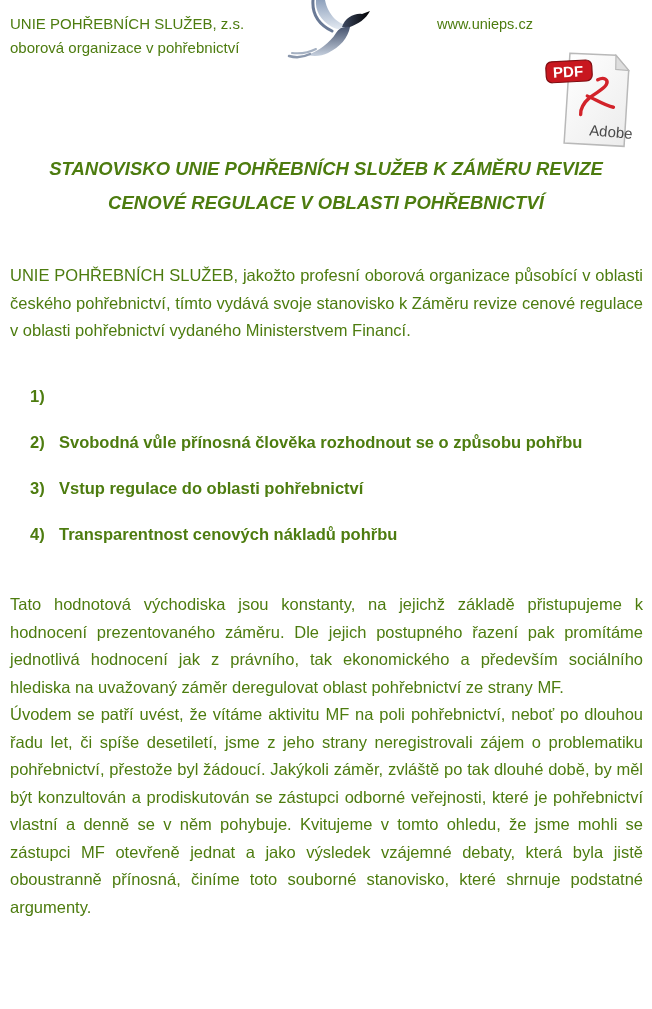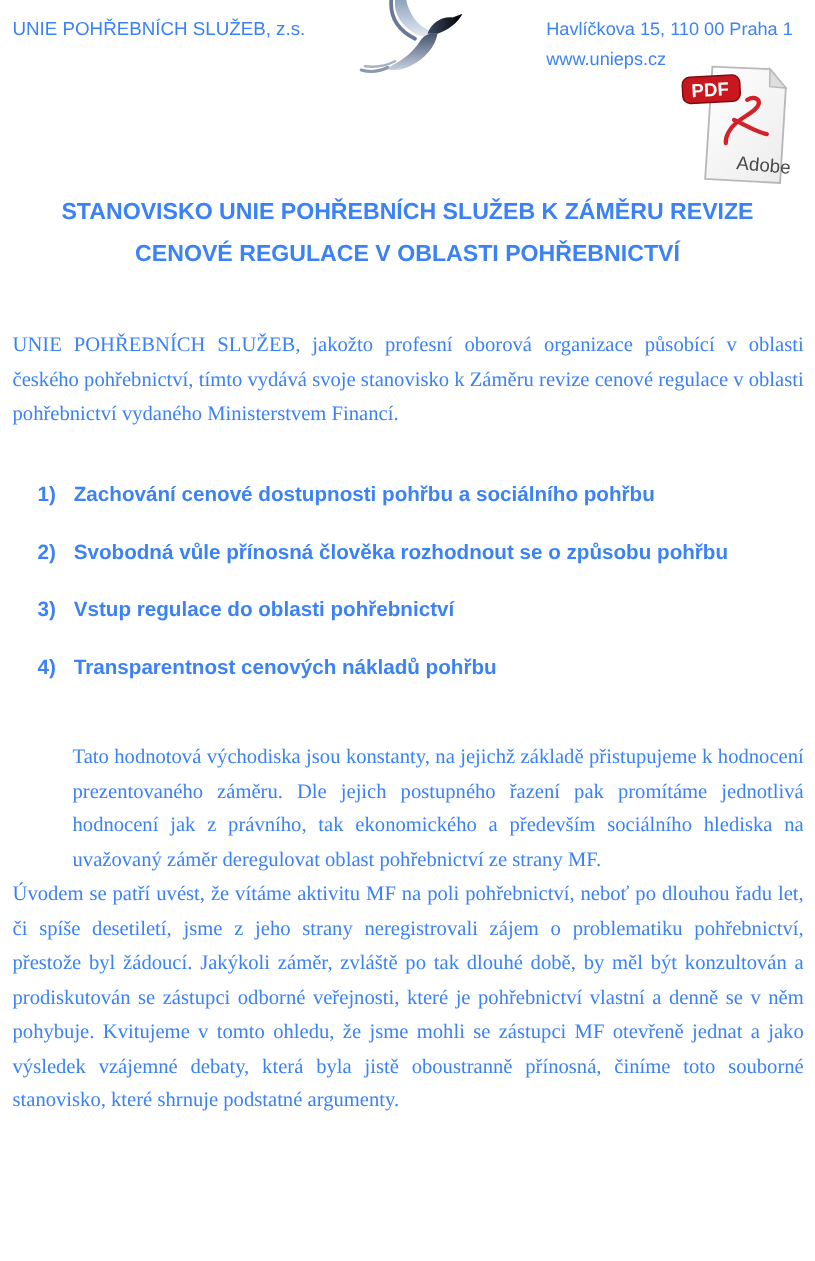--- a/index.html
+++ b/index.html
@@ -3,51 +3,51 @@
 <meta charset="utf-8">
 <style>
   html, body { margin: 0; padding: 0; background: #e8e8e8; }
   .page {
     position: relative;
     width: 652px;
     height: 1009px;
     margin: 0 auto;
     background: #ffffff;
     font-family: "Liberation Sans", sans-serif;
-    color: #3b82f6;
+    color: #4d7c0f;
     overflow: hidden;
   }
   
   .letterhead { position: relative; height: 152px; }
   .org-block { position: absolute; left: 10px; top: 12px; font-size: 15px; line-height: 24px; }
   .addr-block { position: absolute; left: 437px; top: 12px; font-size: 14.5px; line-height: 24px; }
   .dove { position: absolute; left: 282px; top: 0; width: 112px; height: 62px; }
   .pdf-icon { position: absolute; left: 544px; top: 50px; width: 102px; height: 100px; cursor: pointer; }
   .pdf-icon svg { width: 100%; height: 100%; display: block; }
   
   .doc-title {
     margin: 0 auto;
     width: 600px;
     text-align: center;
     font-size: 18.5px;
     font-weight: bold;
     line-height: 34px;
     letter-spacing: 0px;
+    font-style: italic;
   }
   
   .content { padding: 0 9px 0 10px; }
   .content p {
     margin: 0;
     font-size: 16.5px;
     line-height: 27.5px;
     text-align: justify;
-    font-family: Liberation Serif, serif;
   }
   p.para-1 { margin-top: 42px; }
-  p.para-3 { margin-top: 43px; margin-left: 48px; }
+  p.para-3 { margin-top: 43px; }
   .principles {
     list-style: none;
     margin: 38px 0 0 0;
     padding: 0 0 0 20px;
   }
   .principles li {
     display: flex;
     font-size: 16.5px;
     font-weight: bold;
     line-height: 27.5px;
@@ -58,20 +58,21 @@
 </style>
 </head>
 <body>
 
 <div class="page">
 
   <div class="letterhead">
 
     <div class="org-block">
       <div>UNIE POHŘEBNÍCH SLUŽEB, z.s.</div>
+      <div>oborová organizace v pohřebnictví</div>
     </div>
 
     <svg class="dove" viewBox="0 0 112 62" aria-hidden="true">
       <defs>
         <linearGradient id="wg" x1="0" y1="0" x2="0" y2="1">
           <stop offset="0" stop-color="#8fa2bd"></stop>
             <stop offset="1" stop-color="#e3e9f1"></stop>
         </linearGradient>
         <linearGradient id="hd" x1="0" y1="0" x2="1" y2="0">
           <stop offset="0" stop-color="#3e4a63"></stop>
@@ -85,21 +86,20 @@
       </defs>
       <path d="M34 0 C33 10 38 20 50 27 C58 31 64 29 66 25 C57 25 46 15 43 0 Z" fill="url(#wg)"></path>
       <path d="M31 0 C30 13 36 24 50 31" stroke="#6a7a96" stroke-width="3" fill="none" stroke-linecap="round"></path>
       <path d="M60 27 C63 18 72 13 80 14 L88 11 C84 19 76 24 68 27 Z" fill="url(#hd)"></path>
       <path d="M68 27 C66 38 58 47 46 53 C40 56 32 57 26 55 C36 51 48 43 54 33 C57 28 62 26 68 27 Z" fill="url(#bd)"></path>
       <path d="M28 54 C22 57 14 58 7 56" stroke="#8b98ad" stroke-width="2.5" fill="none" stroke-linecap="round"></path>
       <path d="M34 49 C26 53 18 54 10 53" stroke="#a5b1c2" stroke-width="2" fill="none" stroke-linecap="round"></path>
     </svg>
 
     <div class="addr-block">
-      <div>Havlíčkova 15, 110 00  Praha 1</div>
       <div>www.unieps.cz</div>
     </div>
 
     <div class="pdf-icon">
       <svg viewBox="0 0 102 100" aria-hidden="true">
         <defs>
           <linearGradient id="pg" x1="0" y1="0" x2="1" y2="1">
             <stop offset="0" stop-color="#ffffff"></stop>
               <stop offset="1" stop-color="#ececec"></stop>
           </linearGradient>
@@ -130,21 +130,20 @@
   </div>
 
   <h1 class="doc-title">STANOVISKO UNIE POHŘEBNÍCH SLUŽEB K ZÁMĚRU REVIZE CENOVÉ REGULACE V OBLASTI POHŘEBNICTVÍ</h1>
 
   <div class="content">
     <p class="para-1">UNIE POHŘEBNÍCH SLUŽEB, jakožto profesní oborová organizace působící v oblasti českého pohřebnictví, tímto vydává svoje stanovisko k Záměru revize cenové regulace v oblasti pohřebnictví vydaného Ministerstvem Financí.</p>
 
     <ol class="principles">
       <li>
         <span class="num">1)</span>
-        <span>Zachování cenové dostupnosti pohřbu a sociálního pohřbu</span>
       </li>
       <li>
         <span class="num">2)</span>
         <span>Svobodná vůle přínosná člověka rozhodnout se o způsobu pohřbu</span>
       </li>
       <li>
         <span class="num">3)</span>
         <span>Vstup regulace do oblasti pohřebnictví</span>
       </li>
       <li>

